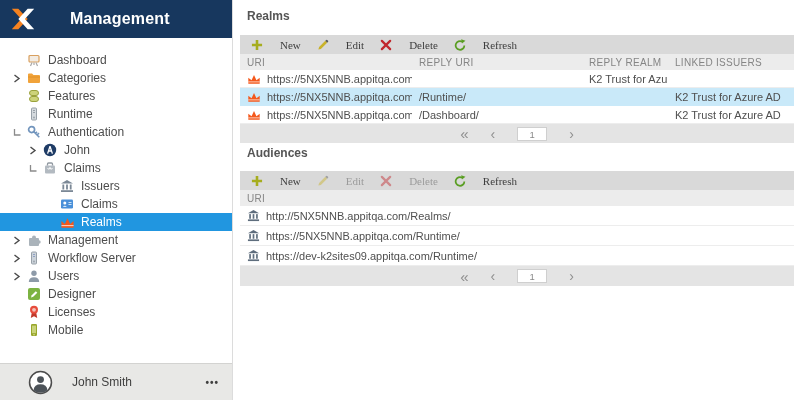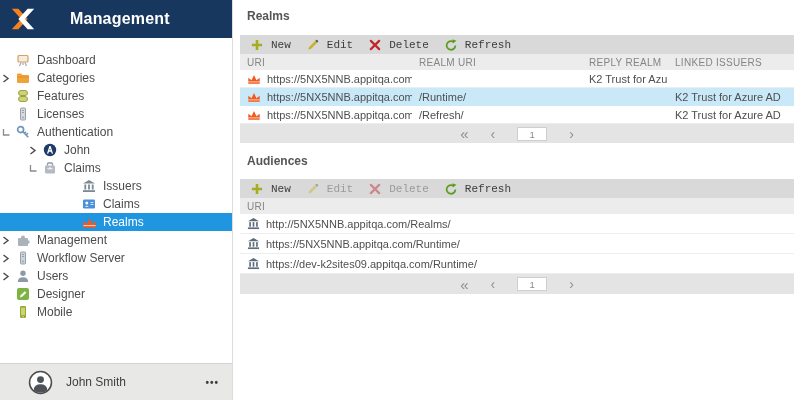--- a/index.html
+++ b/index.html
@@ -6,54 +6,54 @@
   html,body { width:801px; height:400px; overflow:hidden; }
   body { font-family:"Liberation Sans","DejaVu Sans",sans-serif; background:#fff; color:#4c4c4c; }
   .app { display:flex; width:801px; height:400px; }
 
   
   .sidebar { width:233px; flex:none; display:flex; flex-direction:column; border-right:1px solid #dcdcdc; background:#fff; }
   .sidebar-header { height:38px; flex:none; background:#17375e; display:flex; align-items:center; padding-left:9px;gap:16px; }
   .brand-title { color:#fff; font-size:16px; font-weight:600; margin-left:17px; letter-spacing:.2px; }
   .nav { flex:1; padding-top:13px; overflow:hidden; }
   .nav-item { height:18px; display:flex; align-items:center; font-size:12px; color:#4c4c4c; cursor:default; }
-  .nav-item.lvl0 { padding-left:2px; }
+  .nav-item.lvl0 { padding-left:13px; }
   .nav-item.lvl1 { padding-left:29px; }
-  .nav-item.lvl2 { padding-left:68px;text-align:right; }
+  .nav-item.lvl2 { padding-left:46px;text-align:right; }
   .nav-item.selected { background:#2196e0; color:#fff; }
   .exp { width:14px; flex:none; display:flex; align-items:center; }
   .nico { width:17px; flex:none; display:flex; align-items:center; }
   .nav-label { margin-left:4px; white-space:nowrap; }
   .user-bar { height:37px; flex:none; background:#e8e8e6; border-top:1px solid #d3d3d1; display:flex; align-items:center; padding:0 13px 0 28px; }
-  .user-name { font-size:12px; color:#3f3f3f; margin-left:13px; flex:1; }
+  .user-name { font-size:12px; color:#3f3f3f; margin-left:19px; flex:1; }
   .user-menu { font-size:10px; color:#3f3f3f; letter-spacing:1px; font-weight:700; cursor:pointer; }
 
   
   .main { flex:1; background:#fff; padding:0 7px; overflow:hidden; }
   .section-title { font-size:12px; font-weight:700; color:#555; margin:9px 0 0 7px; height:14px; }
   .toolbar { margin-top:12px; height:19px; background:#d9d9d9; display:flex; align-items:center; padding-left:5px; }
-  .tb-btn { border:0; background:transparent; font-family:Liberation Mono, monospace; display:flex; align-items:center; gap:8px; font-size:11px; color:#3d3d3d; padding:0 10px 0 6px; height:19px; cursor:pointer; }
+  .tb-btn { border:0; background:transparent; font-family:Liberation Serif, serif; display:flex; align-items:center; gap:17px; font-size:11px; color:#3d3d3d; padding:0 10px 0 6px; height:19px; cursor:pointer; }
   .tb-btn.disabled { color:#9b9b9b; cursor:default; }
   .tb-btn.disabled svg { opacity:.45; }
   .grid-head { height:16px; background:#ececec; display:grid; align-items:center; font-size:10px; color:#858585; letter-spacing:.3px; }
   .grid-row { display:grid; align-items:center; background:#fff; border-bottom:1px solid #ededed; font-size:11px; color:#4f4f4f; }
   .grid-row.selected { background:#c9e9f9; border-bottom-color:#c9e9f9; }
   .realms-cols { grid-template-columns:172px 170px 86px 1fr; }
   .aud-cols { grid-template-columns:1fr; }
   .realm-row { height:18px; }
   .aud-row { height:20px; }
   .cell { padding:0 7px; white-space:nowrap; overflow:hidden; }
   .cell-icon { display:flex; align-items:center; gap:6px; }
   .cell-icon svg { flex:none; }
   .pager { height:19px; background:#e4e4e4; display:flex; align-items:center; justify-content:center; gap:22px; }
   .aud-pager { height:20px; }
   .pg-nav { color:#8f8f8f; font-size:14px; line-height:1; cursor:pointer; }
   .pg-first { font-size:15px; }
   .pg-page { background:#fff; border:1px solid #cfcfcf; width:30px; height:14px; line-height:13px; text-align:center; font-size:9.5px; color:#888; }
-  .title2 { margin-top:11px; }
+  .title2 { margin-top:3px; }
   .toolbar2 { margin-top:11px; }
 </style>
 </head>
 <body>
 
 <div class="app">
 
   <div class="sidebar">
     <div class="sidebar-header">
       <span style="display:flex;">
@@ -106,21 +106,21 @@
 
       <div class="nav-item lvl0">
         <span class="exp"></span>
         <span class="nico">
             <svg width="14" height="14" viewBox="0 0 14 14">
               <rect x="4.5" y="1" width="5" height="12" rx="1" fill="#d5dade" stroke="#98a1a9"></rect>
               <path d="M6 3.5 H8 M6 5.5 H8" stroke="#98a1a9" fill="none"></path>
               <circle cx="7" cy="10.5" r="0.9" fill="#98a1a9"></circle>
             </svg>
           </span>
-        <span class="nav-label">Licenses</span>
+        <span class="nav-label">Runtime</span>
       </div>
 
       <div class="nav-item lvl0">
         <span class="exp">
             <svg width="8" height="9" viewBox="0 0 8 9">
               <path d="M1.5 1 V7 H7.5" fill="none" stroke="#8a8a8a" stroke-width="1.3"></path>
             </svg>
           </span>
         <span class="nico">
             <svg width="14" height="14" viewBox="0 0 14 14">
@@ -251,20 +251,31 @@
         <span class="exp"></span>
         <span class="nico">
             <svg width="14" height="14" viewBox="0 0 14 14">
               <rect x="1" y="1" width="12" height="12" rx="2" fill="#7cb342"></rect>
               <path d="M4 10.5 L4.7 8.3 L8.8 4.2 L10.3 5.7 L6.2 9.8 Z" fill="#fff"></path>
             </svg>
           </span>
         <span class="nav-label">Designer</span>
       </div>
 
+      <div class="nav-item lvl0">
+        <span class="exp"></span>
+        <span class="nico">
+            <svg width="14" height="14" viewBox="0 0 14 14">
+              <path d="M4.8 7.5 L3.8 13 L7 11.2 L10.2 13 L9.2 7.5 Z" fill="#c0392b"></path>
+              <circle cx="7" cy="4.8" r="4" fill="#e74c3c"></circle>
+              <circle cx="7" cy="4.8" r="1.9" fill="#f3c1ba"></circle>
+            </svg>
+          </span>
+        <span class="nav-label">Licenses</span>
+      </div>
 
       <div class="nav-item lvl0">
         <span class="exp"></span>
         <span class="nico">
             <svg width="14" height="14" viewBox="0 0 14 14">
               <rect x="4" y="1" width="6" height="12" rx="1.3" fill="#98a62b"></rect>
               <rect x="5" y="2.6" width="4" height="7.6" fill="#c9d37a"></rect>
               <circle cx="7" cy="11.7" r="0.8" fill="#d7e09a"></circle>
             </svg>
           </span>
@@ -322,21 +333,21 @@
                 <path d="M11.2 7 A4.7 4.7 0 1 1 8.8 2.9" fill="none" stroke="#5a9e23" stroke-width="1.9"></path>
                 <path d="M7.8 0.2 L12.4 1.8 L8.6 4.8 Z" fill="#5a9e23"></path>
               </svg>
             </span>
           <span>Refresh</span>
         </button>
       </div>
 
       <div class="grid-head realms-cols">
         <span class="cell">URI</span>
-        <span class="cell">REALM URI</span>
+        <span class="cell">REPLY URI</span>
         <span class="cell">REPLY REALM</span>
         <span class="cell">LINKED ISSUERS</span>
       </div>
 
       <div class="grid-row realms-cols realm-row">
         <span class="cell cell-icon">
             <span style="display:flex;">
               <svg width="14" height="12" viewBox="0 0 16 13">
                 <path d="M1.5 12 V5 L5.2 8 L8 2 L10.8 8 L14.5 5 V12 Z" fill="#f4581c"></path>
                 <path d="M1.5 9.8 H14.5" stroke="#fff" opacity=".8"></path>
@@ -364,21 +375,21 @@
       <div class="grid-row realms-cols realm-row">
         <span class="cell cell-icon">
             <span style="display:flex;">
               <svg width="14" height="12" viewBox="0 0 16 13">
                 <path d="M1.5 12 V5 L5.2 8 L8 2 L10.8 8 L14.5 5 V12 Z" fill="#f4581c"></path>
                 <path d="M1.5 9.8 H14.5" stroke="#fff" opacity=".8"></path>
               </svg>
             </span>
             <span>https://5NX5NNB.appitqa.com/Designer/</span>
           </span>
-        <span class="cell">/Refresh/</span>
+        <span class="cell">/Dashboard/</span>
         <span class="cell"></span>
         <span class="cell">K2 Trust for Azure AD</span>
       </div>
 
       <div class="pager">
         <span class="pg-nav pg-first">«</span>
         <span class="pg-nav">‹</span>
         <span class="pg-page">1</span>
         <span class="pg-nav">›</span>
       </div>

